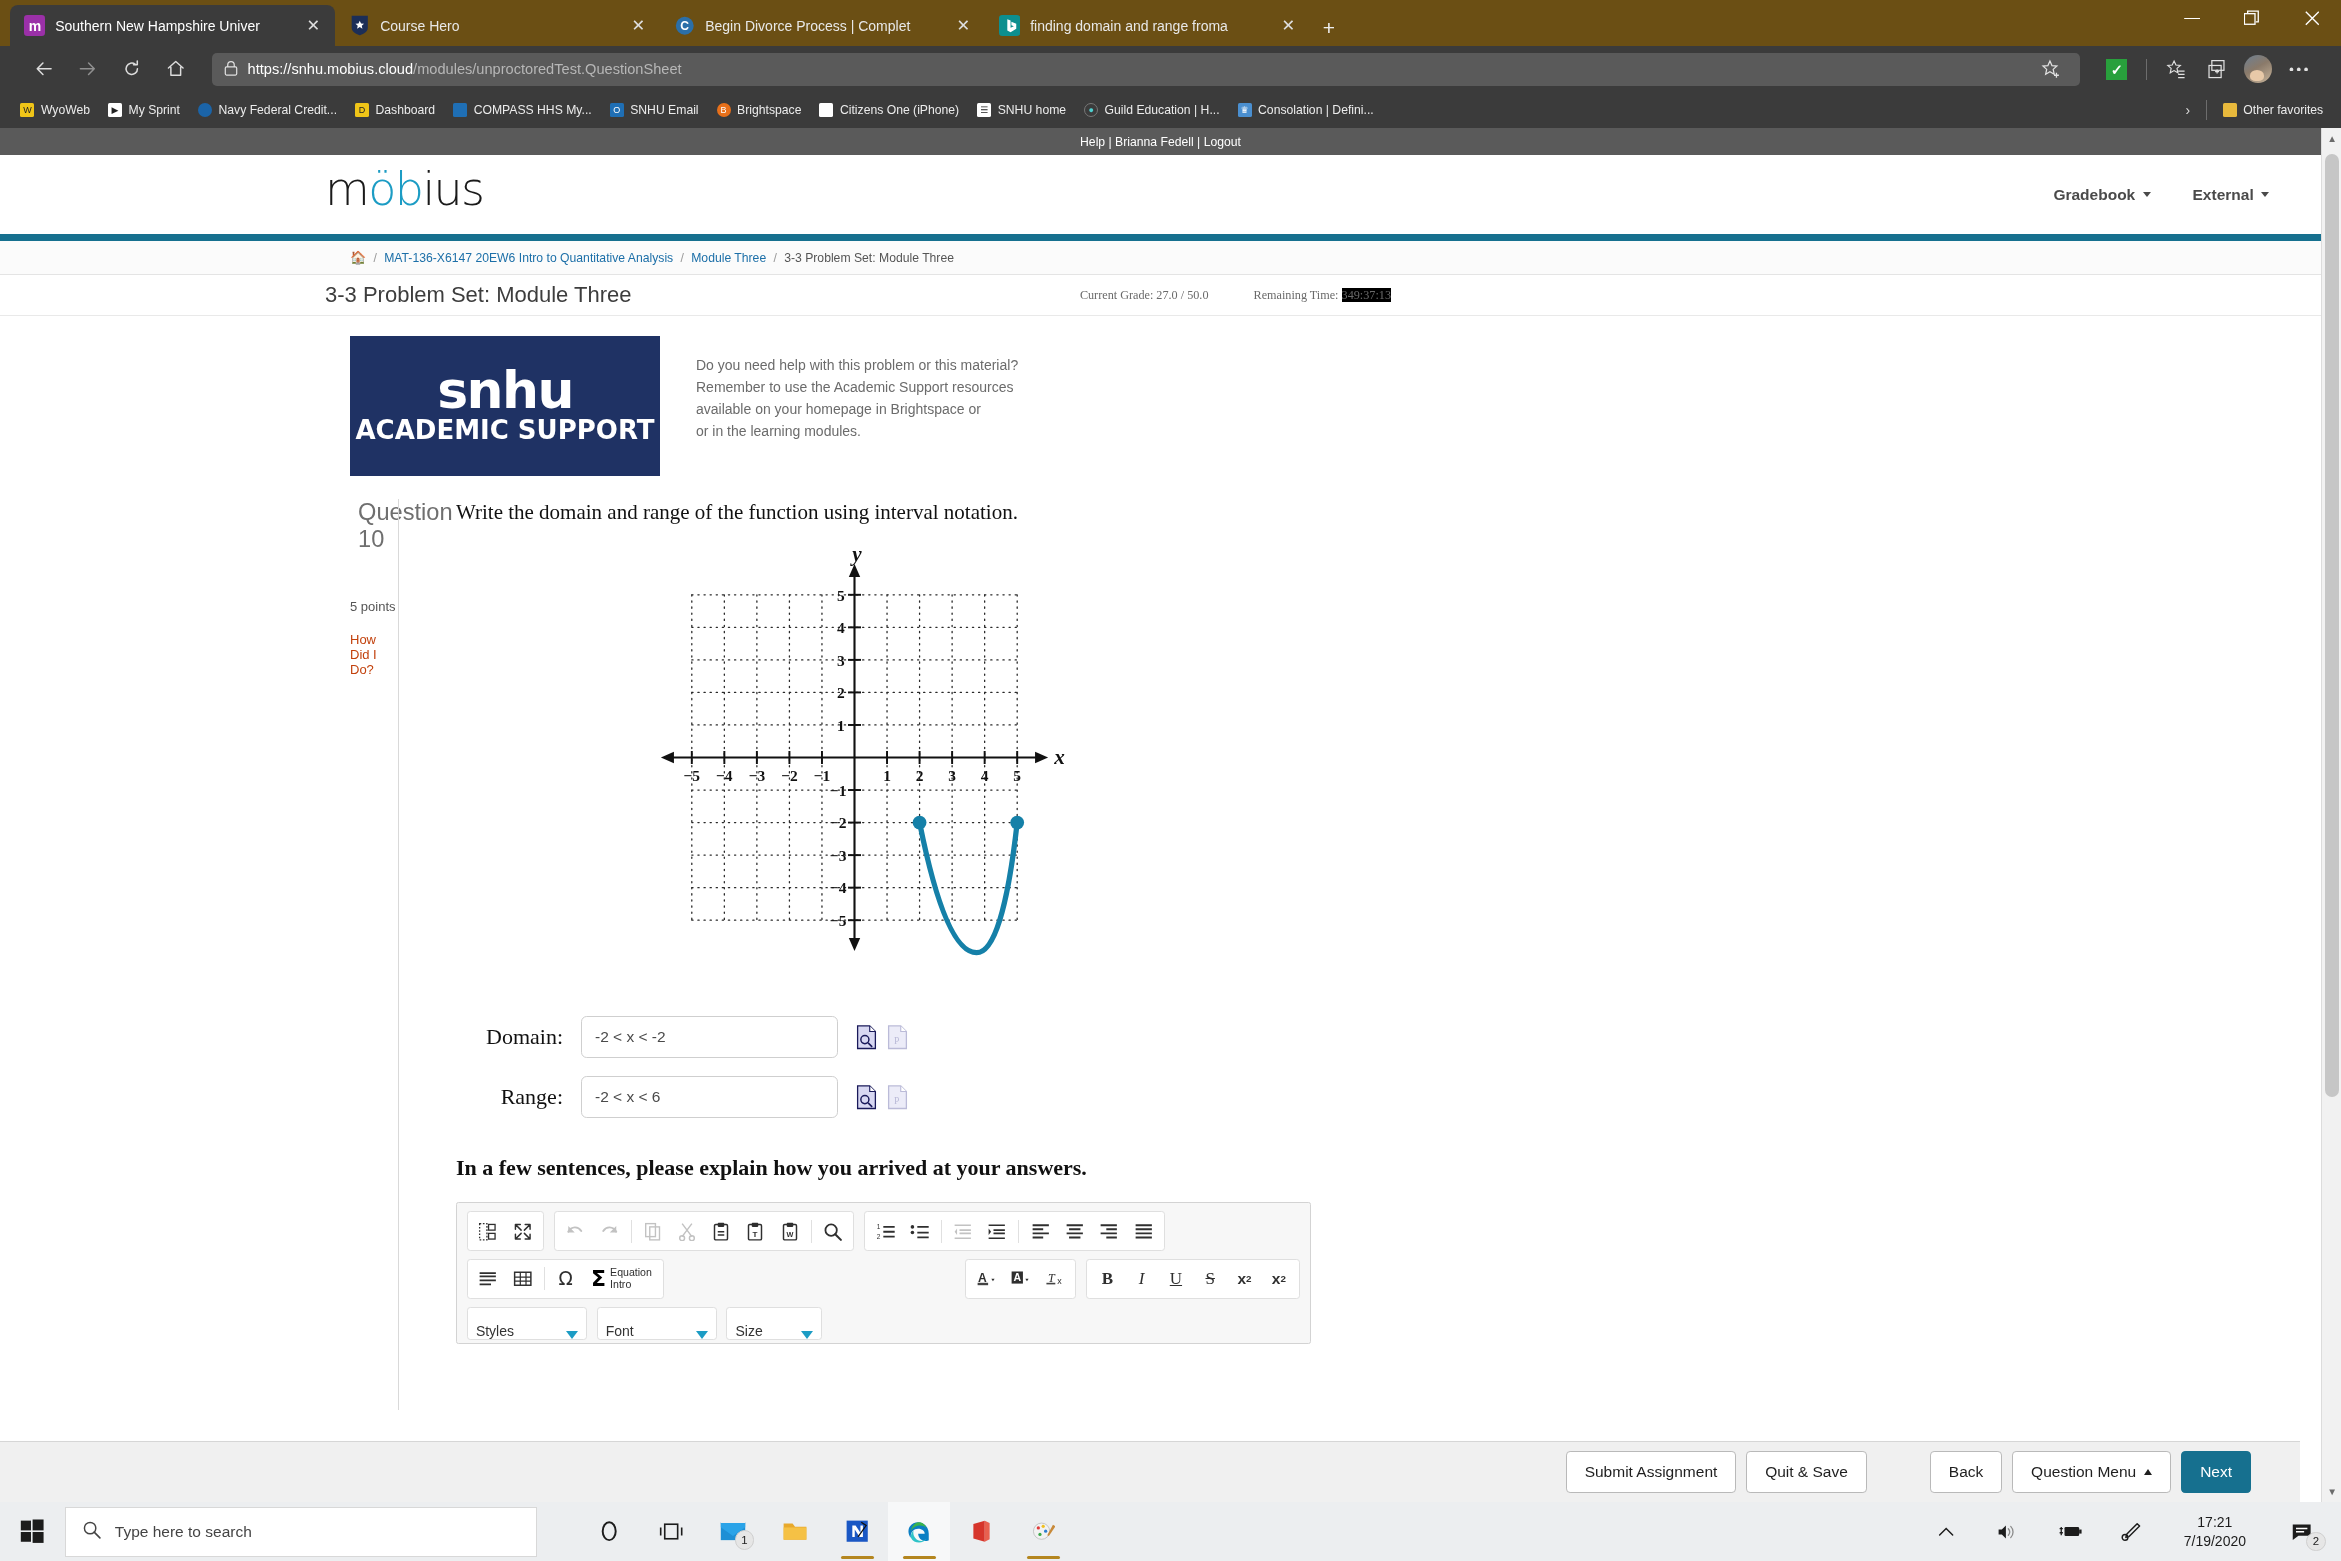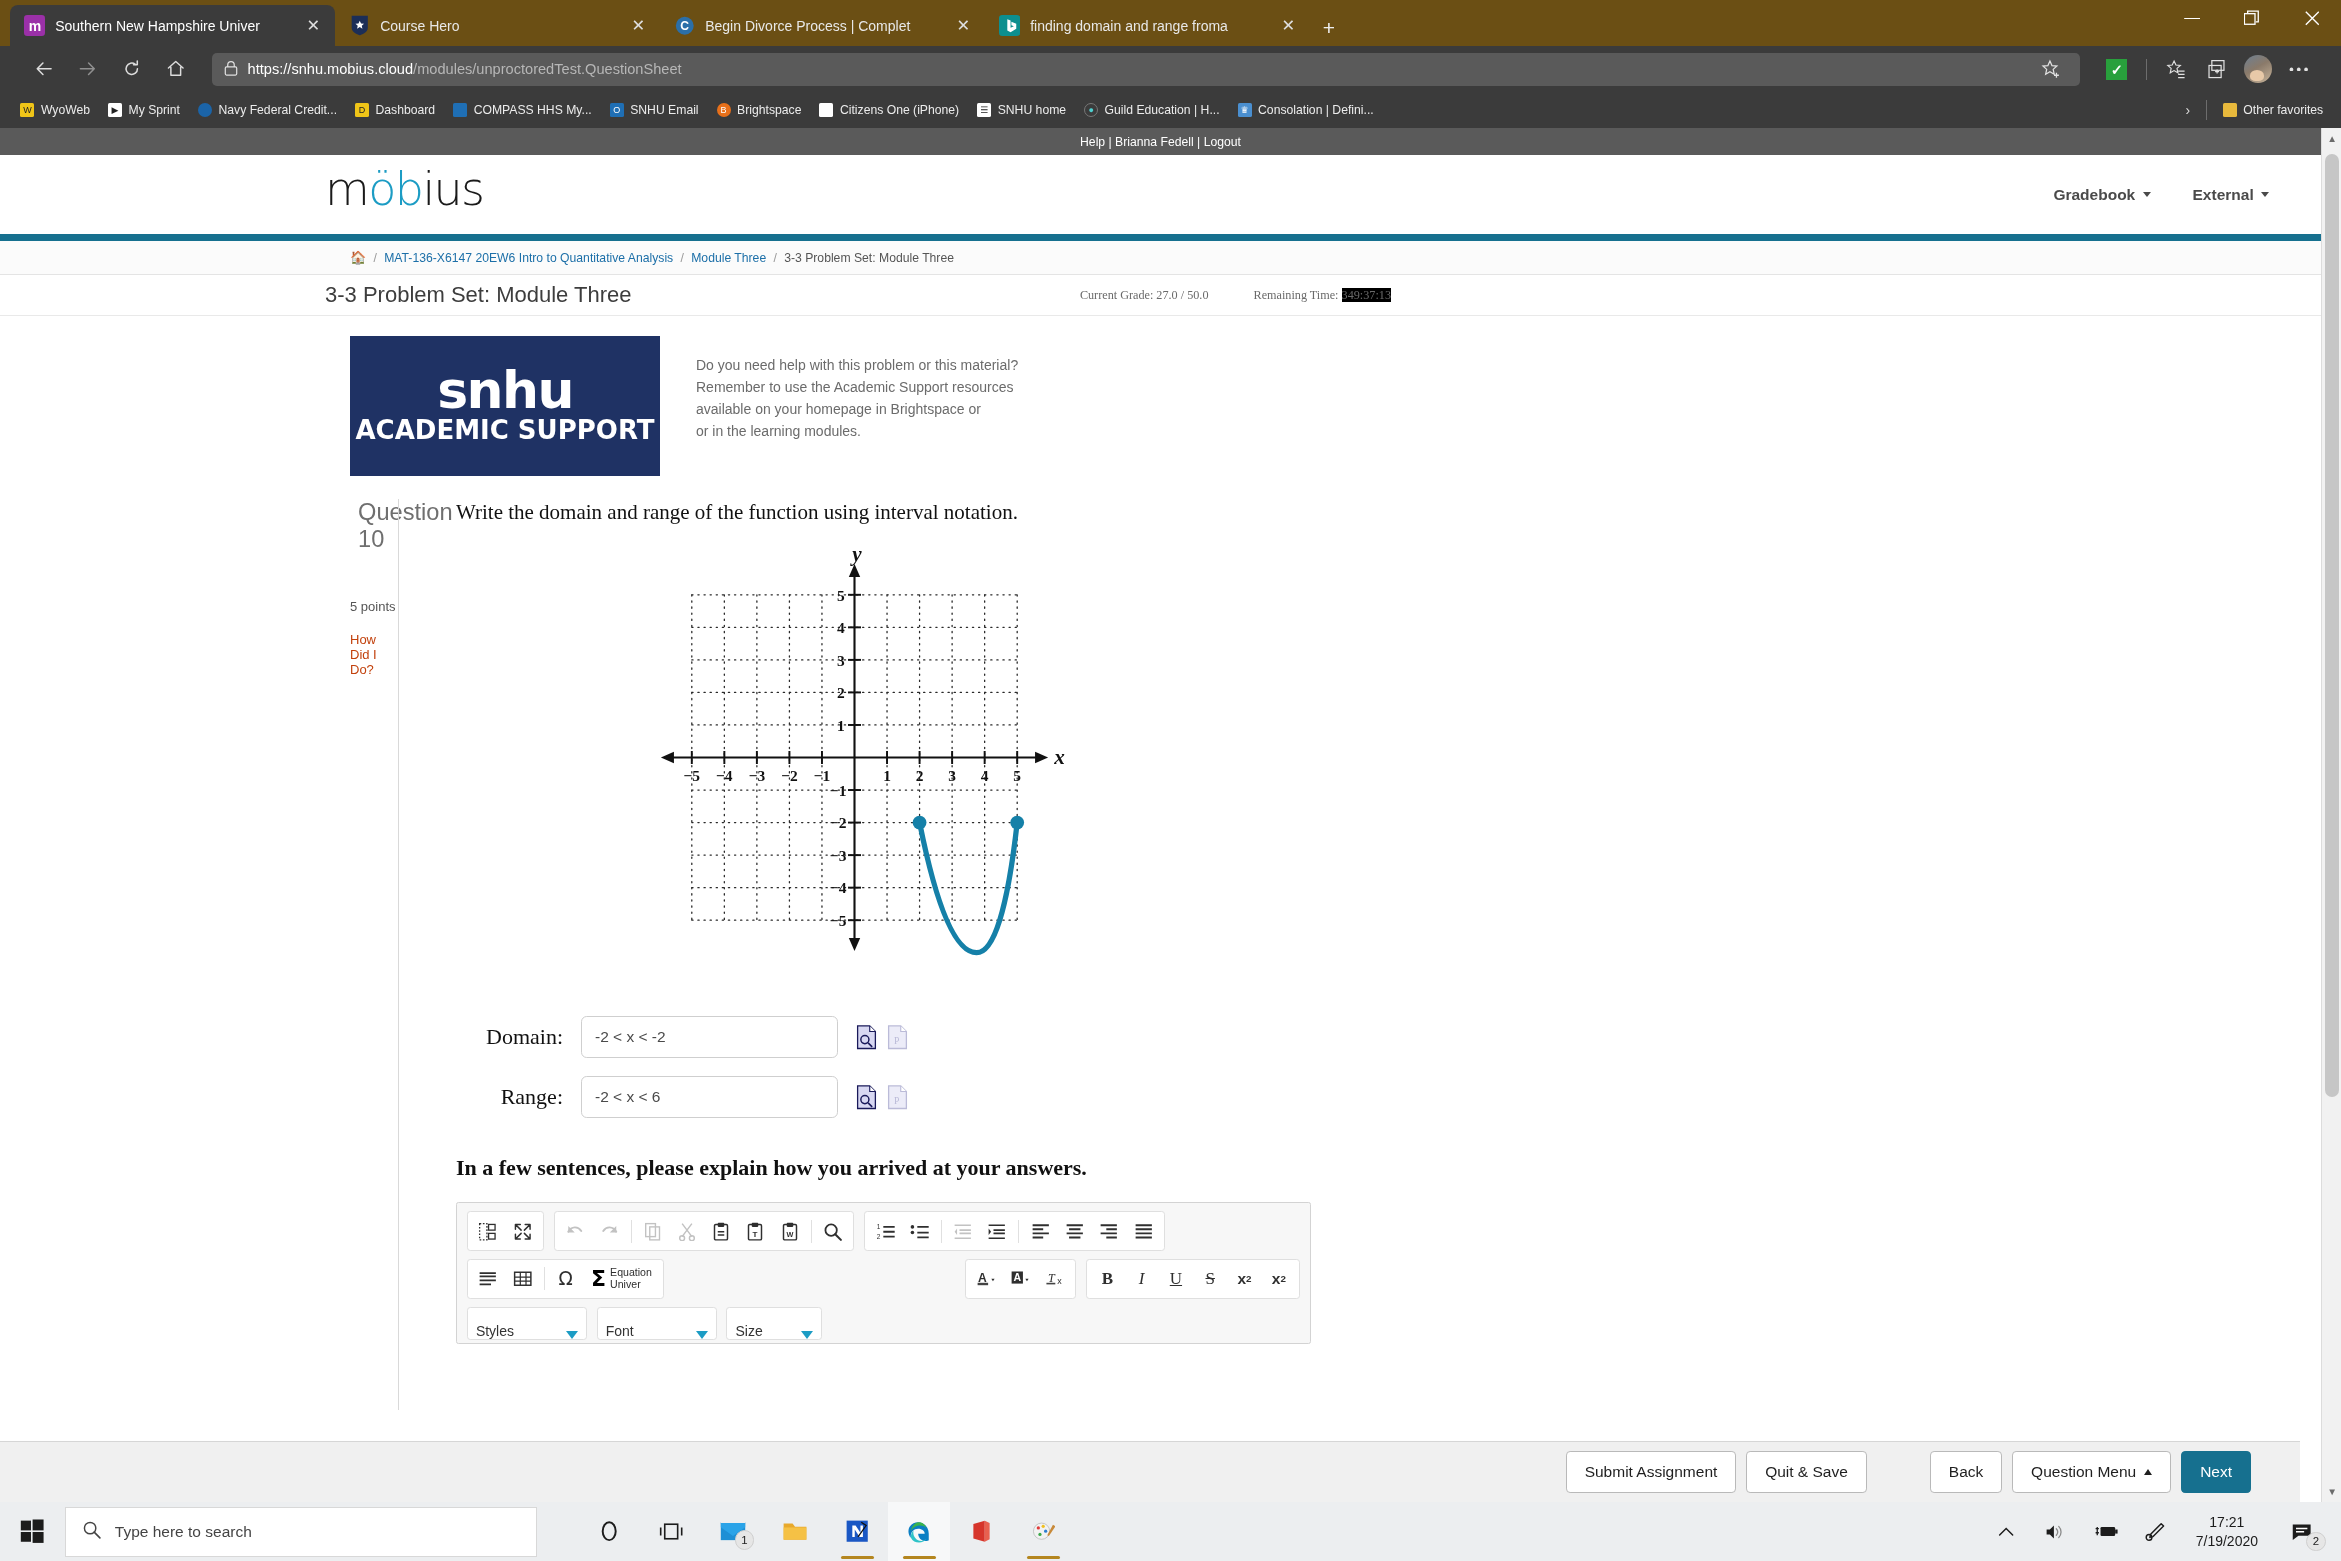--- a/index.html
+++ b/index.html
@@ -222,21 +222,21 @@
   .tb-apps { display:flex; align-items:center; gap:0; padding-left:41px; }
   .tbapp { width:62px; height:59px; display:flex; align-items:center;
            justify-content:center; position:relative; }
   .tbapp.run:after { content:""; position:absolute; bottom:1.6px; left:14.6px;
            width:33px; height:3.3px; background:#b4861f; border-radius:1.6px; }
   .tbapp.act { background:#f7f8f9; }
   .badge { position:absolute; right:9.8px; bottom:11.4px; width:19.5px; height:19.5px;
            border-radius:50%; background:#e6e6e6; color:#222; font-size:11.4px;
            display:flex; align-items:center; justify-content:center;
            border:0.8px solid #cfcfcf; }
-  .tray { margin-left:auto; display:flex; align-items:center; gap:4px;
+  .tray { margin-left:auto; display:flex; align-items:center; gap:16px;
           padding-right:13px; }
   .tray-ico { width:46px; height:59px; display:flex; align-items:center;
               justify-content:center; color:#1c1c1c; }
   .clock { text-align:center; font-size:14px; color:#1c1c1c; line-height:1.35;
            padding:0 13px; }
   .notif { width:54px; height:59px; display:flex; align-items:center;
            justify-content:center; position:relative; }
 </style>
 </head>
 <body>
@@ -780,21 +780,21 @@
                           <rect x="2" y="4" width="20" height="16" fill="none" stroke="#2f2f2f" stroke-width="1.8"></rect>
                           <path d="M2 10h20M2 15h20M9 4v16M16 4v16" stroke="#2f2f2f" stroke-width="1.5"></path>
                         </svg>
                     </span>
                     <span class="ed-sep"></span>
                     <span class="ed-btn" style="font-size:18.7px;font-family:'DejaVu Sans',sans-serif">Ω</span>
                     <span class="eq-btn">
                       <span class="eq-sigma">Σ</span>
                       <span class="eq-lbl">
                         <span style="display:block">Equation</span>
-                        <span style="display:block">Univer</span>
+                        <span style="display:block">Intro</span>
                       </span>
                     </span>
                   </div>
 
                   <span class="ed-spacer"></span>
 
                   <div class="ed-group">
                     <span class="ed-btn">
                       <svg width="21" height="19.5" viewBox="0 0 26 24" style="font-size:14px">
                           <text x="8" y="16" font-size="15" font-weight="bold" font-family="Liberation Sans" fill="#2f2f2f" text-anchor="middle">A</text>

